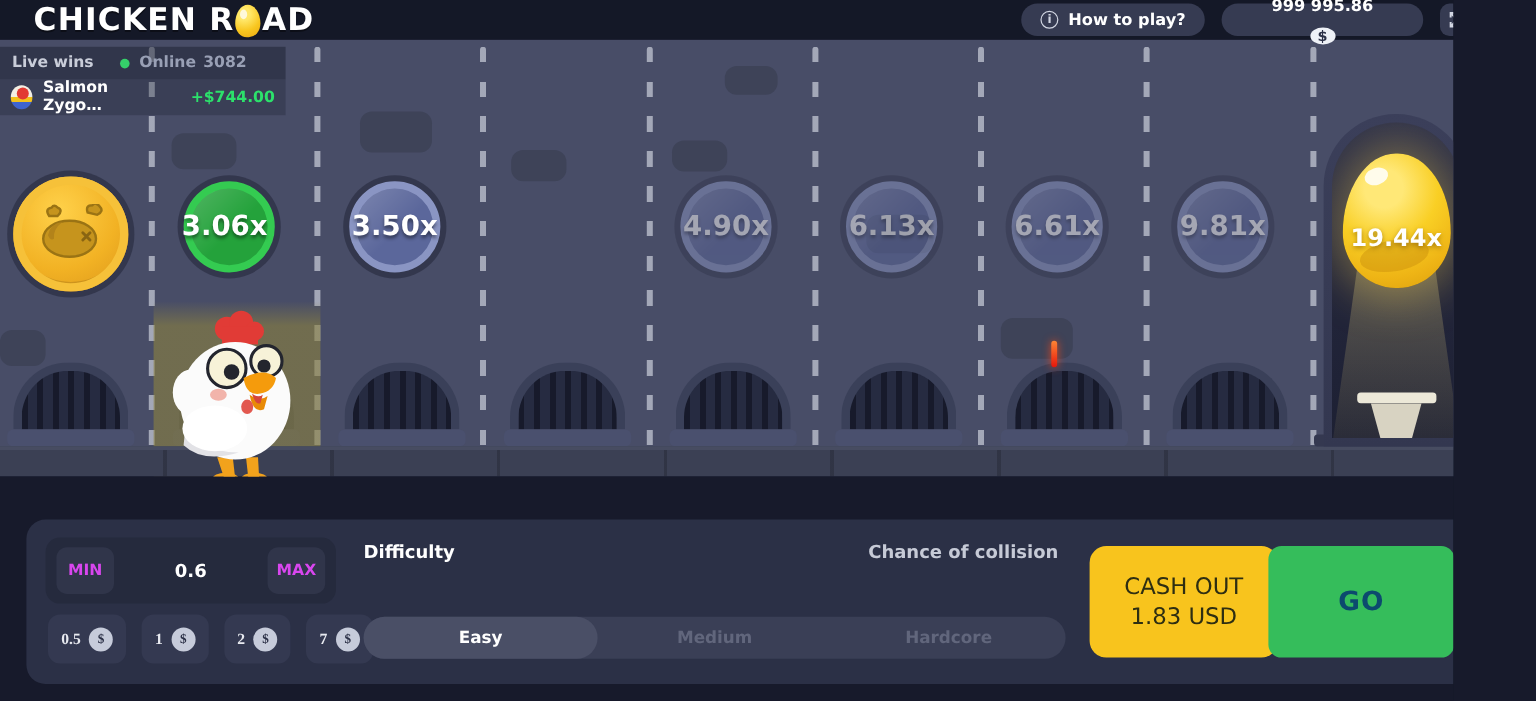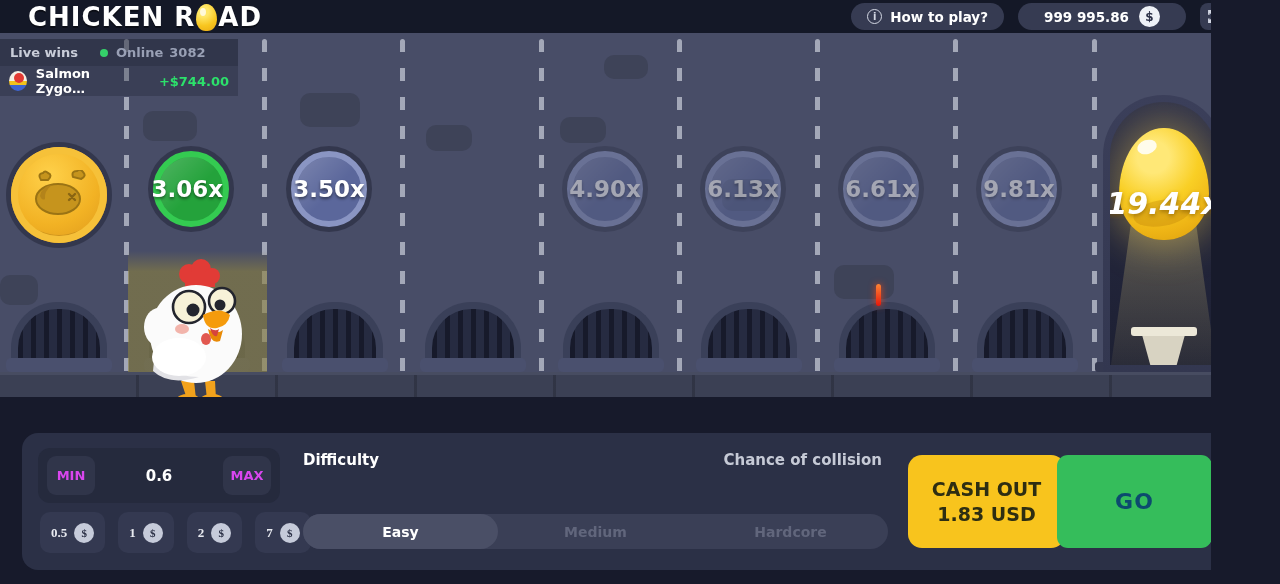--- a/index.html
+++ b/index.html
@@ -16,21 +16,21 @@
          background:radial-gradient(circle at 35% 28%,#ffe768 0 22%,#f8c61f 60%,#eaa912);
          border-radius:50% 50% 46% 46%/58% 58% 42% 42%;}
   .egg-o::after{content:'';position:absolute;left:4px;top:4px;width:6px;height:8px;
          background:rgba(255,255,255,.75);border-radius:50%;}
   .hright{position:absolute;right:12px;top:3px;height:27px;display:flex;align-items:center;gap:14px;}
   .pill{background:#363b52;border-radius:16px;height:27px;display:flex;align-items:center;color:#fff;
         font-size:13.5px;font-weight:700;}
   .pill.htp{padding:0 16px;gap:8px;cursor:pointer;}
   .info-i{width:15px;height:15px;border:1.5px solid #d3d7e3;border-radius:50%;color:#d3d7e3;
         display:flex;align-items:center;justify-content:center;font-size:10px;font-weight:700;}
-  .pill.bal{width:168px;justify-content:center;gap:10px;padding:0 5px;}
+  .pill.bal{width:168px;justify-content:center;gap:10px;padding:0 5px;flex-direction:column;}
   .coin-s{width:21px;height:21px;border-radius:50%;background:#eef1f7;color:#2c3148;
         display:flex;align-items:center;justify-content:center;font-size:12px;font-weight:800;}
   .fs-btn{width:28px;height:27px;border-radius:8px;background:#363b52;display:flex;
         align-items:center;justify-content:center;cursor:pointer;}
   .burger{width:26px;height:27px;display:flex;flex-direction:column;justify-content:center;gap:4px;cursor:pointer;}
   .burger i{display:block;height:3px;border-radius:2px;background:#c9cdd9;}
 
   
   .scene{position:absolute;top:33px;left:0;width:1280px;height:364px;background:#484d67;overflow:hidden;}
   .patch{position:absolute;background:#3e4358;border-radius:10px;}
@@ -76,22 +76,22 @@
         clip-path:polygon(24% 0,76% 0,100% 100%,0 100%);}
   .big-egg{position:absolute;left:50%;top:26px;transform:translateX(-50%);width:90px;height:112px;
         background:radial-gradient(circle at 38% 26%,#ffe877 0 16%,#f9cf25 45%,#eeb415 75%,#d99d0c);
         border-radius:50% 50% 50% 50%/60% 60% 42% 42%;
         box-shadow:0 0 36px 8px rgba(255,215,80,.35);}
   .big-egg::before{content:'';position:absolute;left:18px;top:12px;width:20px;height:14px;
         background:rgba(255,255,255,.85);border-radius:50%;transform:rotate(-18deg);}
   .big-egg::after{content:'';position:absolute;left:14px;bottom:14px;width:58px;height:26px;
         background:rgba(190,130,10,.35);border-radius:50%;transform:rotate(-10deg);}
   .egg-label{position:absolute;left:50%;top:84px;transform:translateX(-50%);z-index:3;
-        color:#fff;font-size:30px;font-weight:800;white-space:nowrap;
-        text-shadow:0 2px 4px rgba(120,80,0,.6);font-style:italic;}
+        color:#fff;font-size:20px;font-weight:800;white-space:nowrap;
+        text-shadow:0 2px 4px rgba(120,80,0,.6);}
   .pedestal{position:absolute;left:50%;bottom:0;transform:translateX(-50%);width:66px;height:38px;}
   .pedestal .rim{width:66px;height:9px;background:#ece8d8;border-radius:3px;}
   .pedestal .stem{width:66px;height:29px;background:#d8d3c2;
         clip-path:polygon(18% 0,82% 0,70% 100%,30% 100%);}
   .platform{position:absolute;left:1095px;top:329px;width:137px;height:10px;background:#343850;border-radius:3px;}
 
   
   .wall{position:absolute;left:1224px;top:0;width:56px;height:339px;background:#3d4260;}
   .wall::after{content:'';position:absolute;right:0;top:0;width:16px;height:100%;background:#383d58;}
   .brick{position:absolute;background:#484d6b;border-radius:8px;}
@@ -128,21 +128,21 @@
         font-weight:800;display:flex;align-items:center;justify-content:center;}
   .diff-label{position:absolute;left:281px;top:18px;color:#fff;font-size:15px;font-weight:600;}
   .chance-label{position:absolute;left:560px;top:18px;width:300px;text-align:right;color:#c6cad6;
         font-size:15px;font-weight:600;}
   .tabs{position:absolute;left:281px;top:81px;width:585px;height:35px;background:#3a3f56;border-radius:20px;
         display:flex;}
   .tab{flex:1;display:flex;align-items:center;justify-content:center;color:#61667c;font-size:14px;
         font-weight:800;border-radius:18px;cursor:pointer;}
   .tab.sel{background:#4a4f66;color:#fff;}
   .btn-cash{position:absolute;left:886px;top:22px;width:157px;height:93px;background:#f8c41d;border:none;
-        border-radius:14px;color:#2e2e12;font-family:inherit;font-size:19px;font-weight:700;line-height:1.3;
+        border-radius:14px;color:#2e2e12;font-family:inherit;font-size:19px;font-weight:400;line-height:1.3;
         cursor:pointer;text-align:center;}
   .btn-go{position:absolute;left:1035px;top:22px;width:155px;height:93px;background:#35bd5b;border:none;
         border-radius:11px;color:#0c4a6e;font-family:inherit;font-size:22px;font-weight:800;letter-spacing:1px;
         cursor:pointer;}
 </style>
 </head>
 <body>
 
 <div class="app">
 

